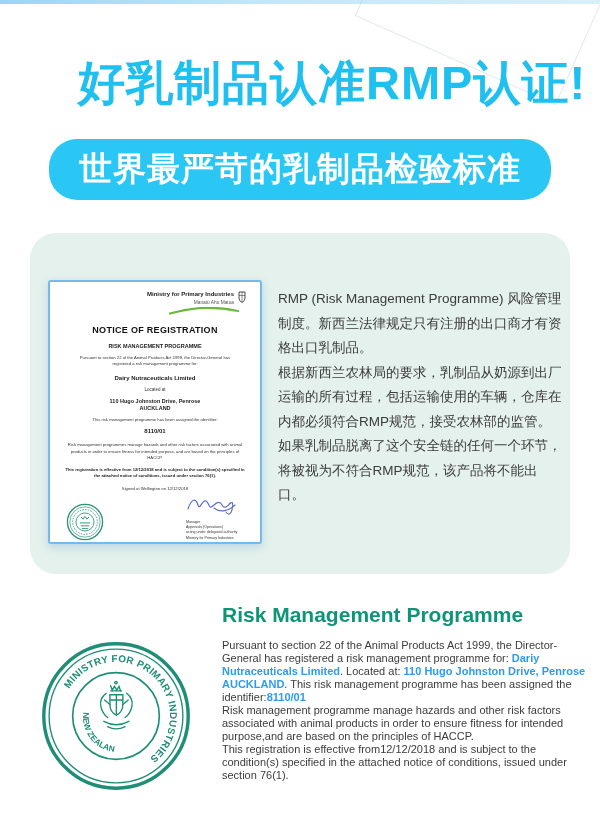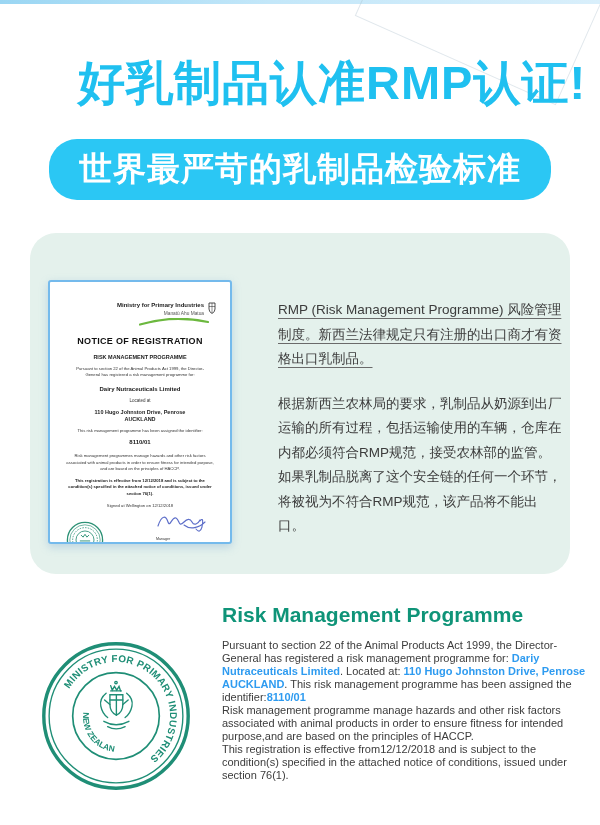--- a/index.html
+++ b/index.html
@@ -26,27 +26,27 @@
     font-size:47px;font-weight:900;color:var(--accent-cyan);letter-spacing:1px;margin-left:32px;}
   .hero-pill{position:absolute;top:139px;left:50%;transform:translateX(-50%);
     background:var(--pill-cyan);color:#fff;font-size:33px;font-weight:800;
     padding:8px 30px;border-radius:28px;white-space:nowrap;letter-spacing:1px;}
   
   .card{position:absolute;left:30px;top:233px;width:540px;height:341px;
     background:var(--card-bg);border-radius:26px;}
   .right-col{position:absolute;left:248px;top:42px;width:284px;}
   .rc-title{font-size:27px;font-weight:800;color:var(--teal);letter-spacing:.5px;}
   .rc-p{font-size:13.5px;line-height:24.5px;color:var(--text);}
-  .rc-p.underlined{margin-top:23px;text-decoration:underline;
+  .rc-p.underlined{margin-top:12px;
     text-underline-offset:4px;text-decoration-color:#6a6a6a;text-decoration-thickness:1px;}
-  .rc-p.plain{margin-top:20px;}
+  .rc-p.plain{}
   
-  .cert{position:absolute;left:18px;top:47px;width:184px;height:264px;background:#fff;
+  .cert{position:absolute;left:18px;top:47px;width:214px;height:264px;background:#fff;
     border:2px solid #74BAEC;border-radius:3px;overflow:hidden;
-    box-shadow:0 3px 8px rgba(110,160,205,.35);padding:20px 9px 5px;color:#222;}
+    box-shadow:0 3px 8px rgba(110,160,205,.35);padding:9px 9px 5px;color:#222;}
   .cert-head{display:flex;justify-content:flex-end;align-items:flex-start;gap:3px;padding-right:4px;}
   .cert-ministry{font-size:6px;font-weight:700;text-align:right;line-height:1.25;color:#1a1a1a;}
   .cert-maori{font-size:4.8px;color:#555;text-align:right;margin-top:1px;}
   .cert-swoosh{display:block;margin:2px 12px 0 auto;}
   .c-notice{margin-top:10px;font-size:9px;font-weight:800;text-align:center;letter-spacing:.3px;color:#111;}
   .c-prog{margin-top:8px;font-size:5.5px;font-weight:700;text-align:center;}
   .c-intro{margin-top:6px;font-size:4.2px;line-height:1.55;text-align:center;color:#333;padding:0 14px;}
   .c-company{margin-top:7px;font-size:6px;font-weight:700;text-align:center;}
   .c-located{margin-top:6px;font-size:4.5px;text-align:center;color:#333;}
   .c-addr{margin-top:6px;font-size:5.5px;font-weight:700;text-align:center;}

